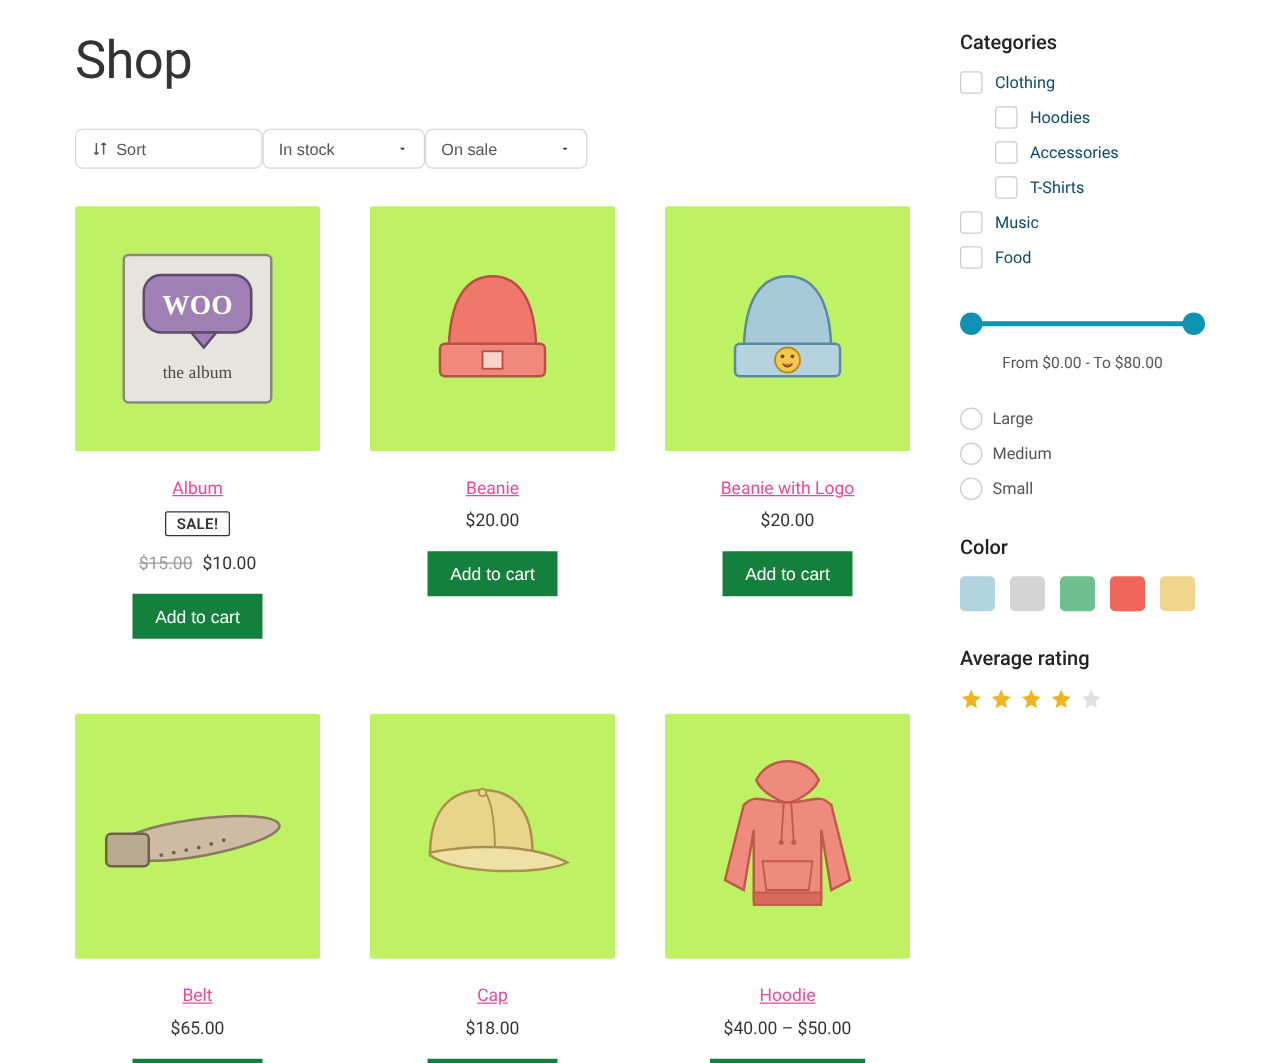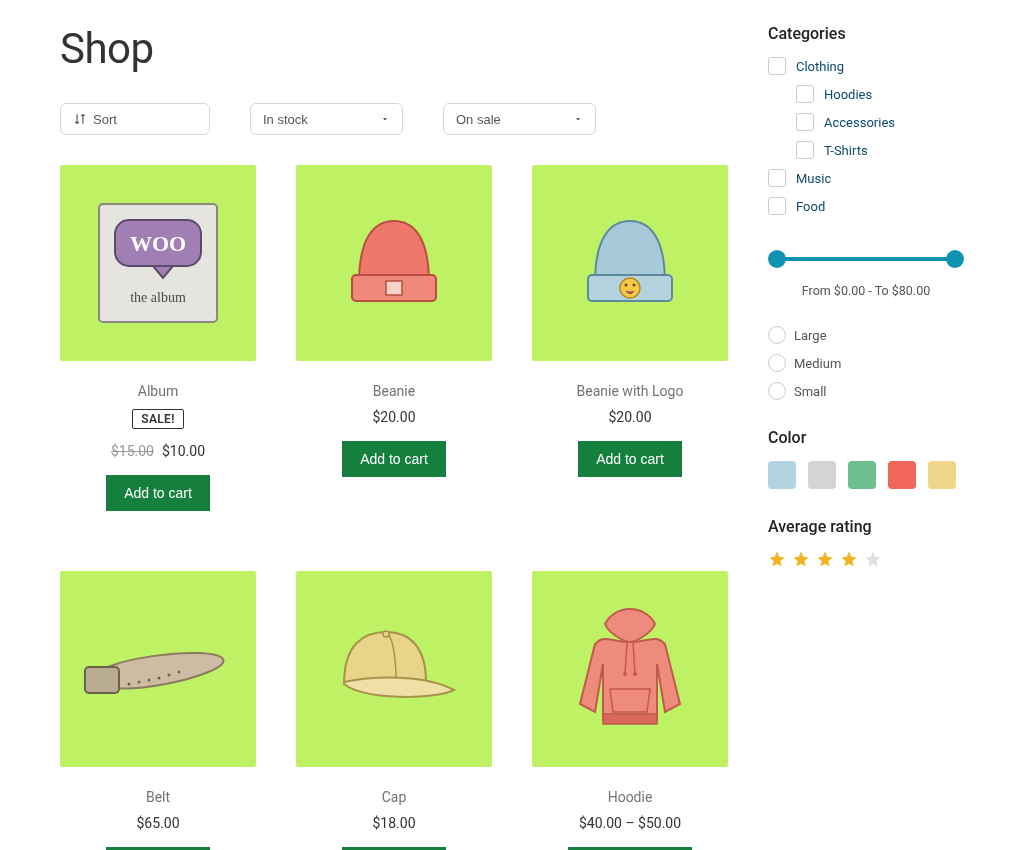--- a/index.html
+++ b/index.html
@@ -3,30 +3,30 @@
 <meta charset="utf-8">
 <style>
   * { box-sizing: border-box; margin: 0; padding: 0; }
   body { font-family: -apple-system, BlinkMacSystemFont, "Segoe UI", Roboto, sans-serif; background: #fff; color: #333; }
   .page { display: flex; width: 1024px; padding: 24px 60px 40px; gap: 40px; }
   .main { flex: 1; }
   .sidebar { width: 196px; font-size: 13px; }
 
   h1.title { font-size: 42px; font-weight: 400; color: #333; margin-bottom: 30px; letter-spacing: -0.5px; }
 
-  .filters { display: flex; gap: 20px; margin-bottom: 30px; }
+  .filters { display: flex; margin-bottom: 30px; }
   .filter-btn { display: flex; align-items: center; justify-content: space-between; height: 32px; padding: 0 12px; border: 1px solid #d6d6d6; border-radius: 6px; background: #fff; font-size: 13px; color: #555; cursor: pointer; }
   .sort-btn { width: 150px; justify-content: flex-start; gap:6px; }
-  .select-btn { width: 153px; margin-left: 20px; }
+  .select-btn { width: 130px; }
   .sort-icon svg, .chev svg { display:block; }
 
   .grid { display: grid; grid-template-columns: repeat(3, 196px); gap: 60px 40px; }
   .product { display: flex; flex-direction: column; align-items: center; text-align: center; }
   .thumb { width: 196px; height: 196px; background: #bef264; border-radius: 2px; display:flex; align-items:center; justify-content:center; position:relative; margin-bottom: 22px; }
-  .product-name { font-size: 14px; color: #737373; margin-bottom: 10px; }
+  .product-name { font-size: 14px; color: #ec4899; margin-bottom: 10px; text-decoration: underline; }
   .sale-badge { display:inline-block; border:1px solid #333; border-radius:2px; padding: 2px 8px; font-size: 12px; font-weight:600; letter-spacing:0.3px; margin-bottom: 14px; }
   .price-row { font-size: 14px; margin-bottom: 16px; color:#333; }
   .price-row .old { color:#9a9a9a; text-decoration: line-through; margin-right: 8px; }
   .btn { background:#15803d; color:#fff; border:none; padding: 10px 18px; font-size: 14px; cursor:pointer; }
 
   
   .side-section { margin-bottom: 28px; }
   .side-title { font-size: 16px; font-weight:500; margin-bottom: 14px; color:#222; }
   .cat-list { list-style:none; }
   .cat-list li { display:flex; align-items:center; gap:10px; margin-bottom: 10px; font-size:13px; color:#0c4a6e; }

